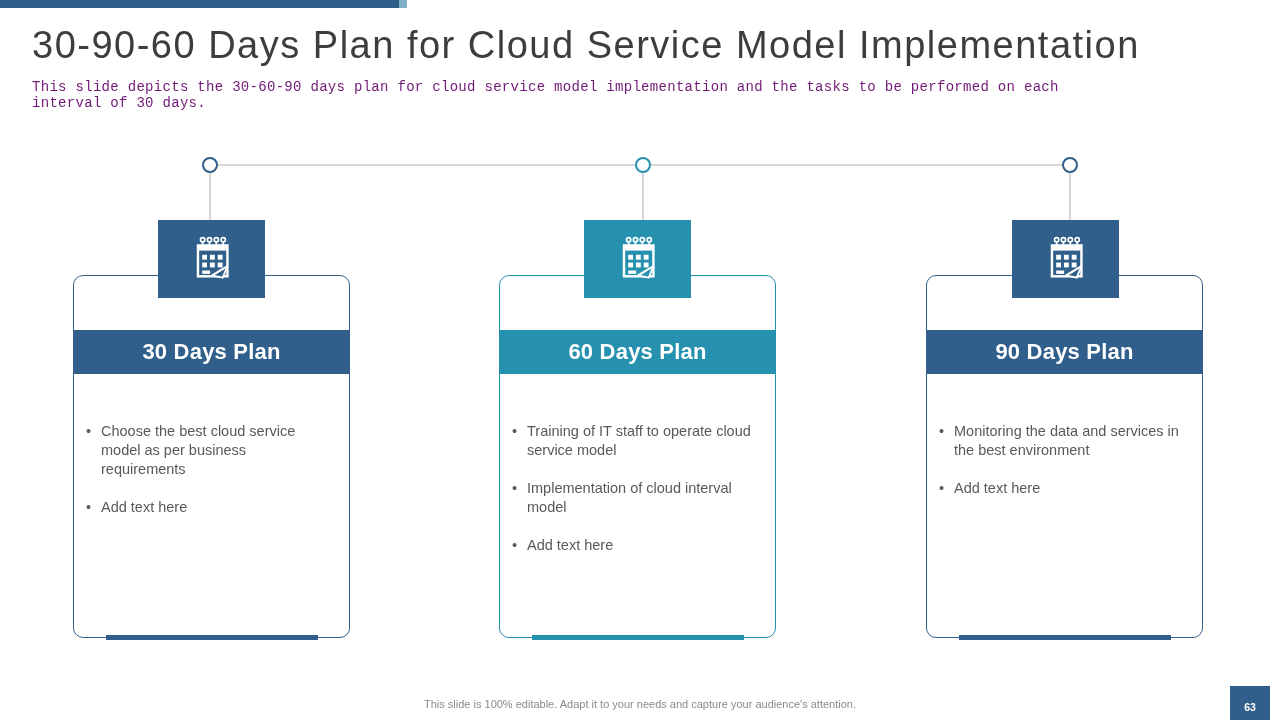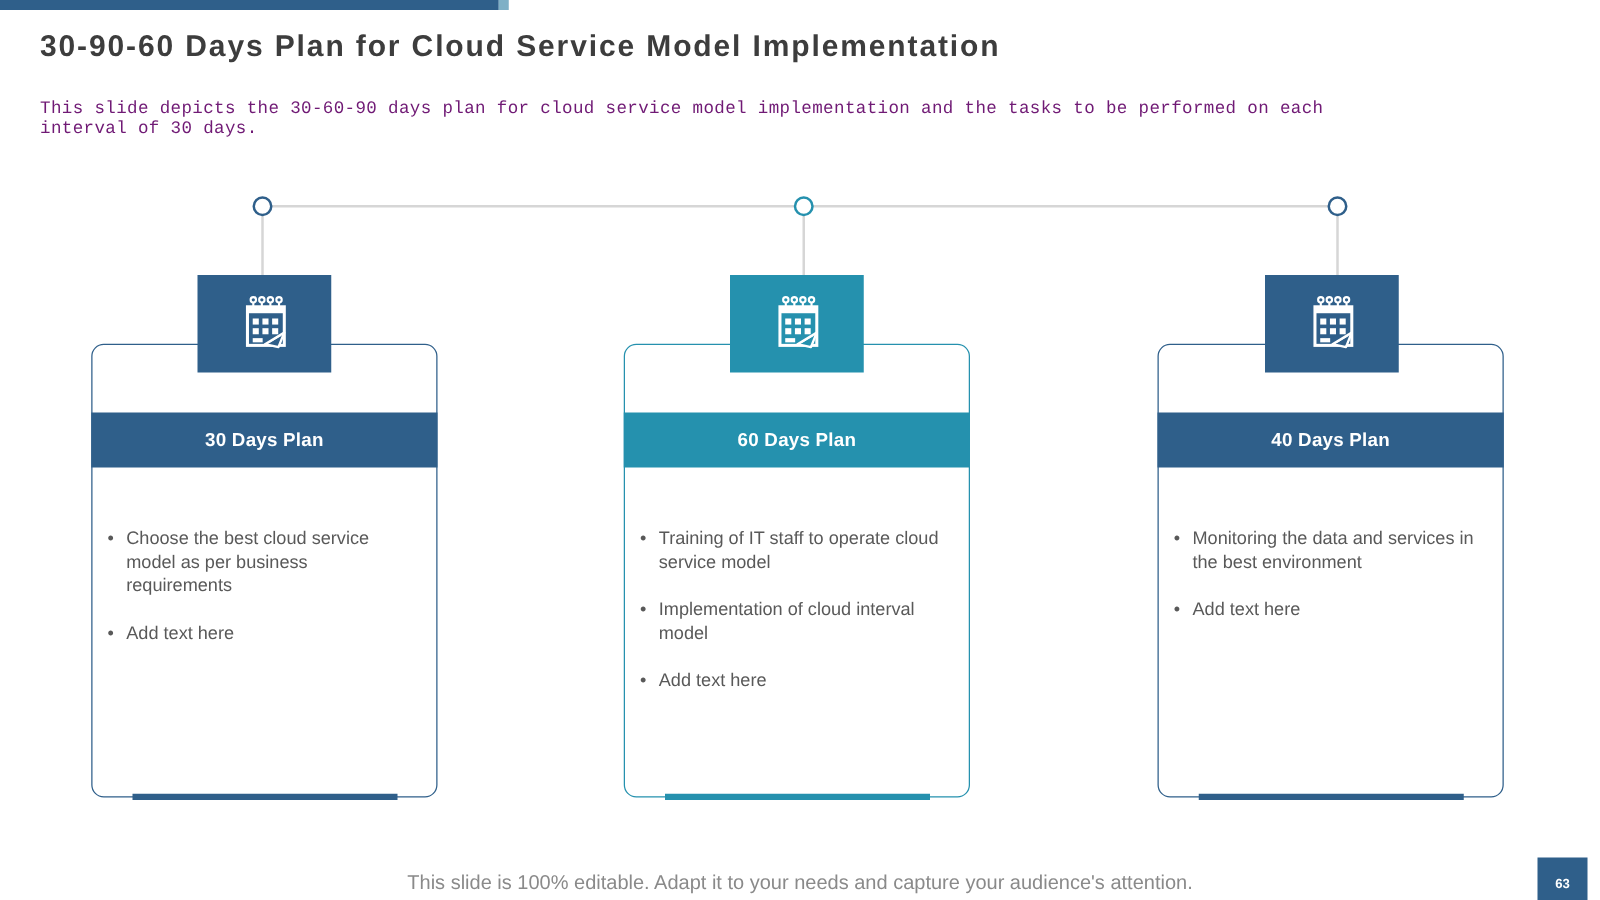--- a/index.html
+++ b/index.html
@@ -14,21 +14,21 @@
   html,body{background:#fff;}
   body{font-family:"Liberation Sans", sans-serif;}
   .slide{position:relative;width:1280px;height:720px;background:#fff;overflow:hidden;}
 
   
   .top-bar{position:absolute;left:0;top:0;width:399px;height:8px;background:var(--blue);}
   .top-bar-tip{position:absolute;left:399px;top:0;width:8px;height:8px;background:#7FB0C6;}
 
   
   .title{position:absolute;left:32px;top:24px;width:1200px;
-         font-size:24px;font-weight:700;letter-spacing:1.5px;color:var(--text-dark);}
+         font-size:38px;font-weight:400;letter-spacing:1.5px;color:var(--text-dark);}
   .subtitle{position:absolute;left:32px;top:79px;width:1100px;
             font-size:14px;letter-spacing:.3px;color:#701a75;font-family:Liberation Mono, monospace;}
 
   
   .tl-line{position:absolute;left:210px;top:164px;width:860px;height:2px;background:var(--line);}
   .tl-stub{position:absolute;top:172px;width:2px;height:49px;background:var(--line);}
   .tl-node{position:absolute;top:157px;width:16px;height:16px;border-radius:50%;
            background:#fff;border:2px solid var(--blue);}
   .tl-node.teal{border-color:var(--teal);}
 
@@ -39,34 +39,34 @@
   .icon-box svg{width:58px;height:58px;display:block;}
   .icon-box .fold{fill:var(--blue);}
   .icon-box.theme-teal .fold{fill:var(--teal);}
 
   
   .card{position:absolute;top:275px;width:277px;height:363px;background:#fff;
         border:1px solid var(--blue);border-radius:10px;}
   .card.theme-teal{border-color:var(--teal);}
   .card-header{position:absolute;top:54px;left:-1px;right:-1px;height:44px;
                background:var(--blue);display:flex;align-items:center;justify-content:center;
-               color:#fff;font-weight:700;font-size:15px;letter-spacing:.2px;}
+               color:#fff;font-weight:700;font-size:22px;letter-spacing:.2px;}
   .card.theme-teal .card-header{background:var(--teal);}
   .card-body{position:absolute;top:146px;left:27px;right:16px;}
   .card-body ul{list-style:none;}
   .card-body li{position:relative;margin-bottom:19px;
                 font-size:14.5px;line-height:19px;color:var(--bullet);}
   .card-body li::before{content:"\2022";position:absolute;left:-15px;top:0;color:var(--bullet);}
   .card-foot-bar{position:absolute;bottom:-3px;left:50%;transform:translateX(-50%);
                  width:212px;height:5px;background:var(--blue);}
   .card.theme-teal .card-foot-bar{background:var(--teal);}
 
   
   .footer-note{position:absolute;left:0;top:698px;width:100%;text-align:center;
-               font-size:16px;color:var(--text-gray);}
+               font-size:11px;color:var(--text-gray);}
   .page-badge{position:absolute;right:10px;top:686px;width:40px;height:42px;background:var(--blue);
               color:#fff;font-size:10.5px;font-weight:700;
               display:flex;align-items:center;justify-content:center;}
 </style>
 </head>
 <body>
 
 <div class="slide">
 
   <div class="top-bar"></div>
@@ -182,21 +182,21 @@
       <ul>
         <li>Training of IT staff to operate cloud service model</li>
         <li>Implementation of cloud interval model</li>
         <li>Add text here</li>
       </ul>
     </div>
     <div class="card-foot-bar"></div>
   </div>
 
   <div class="card theme-blue" style="left:926px;">
-    <div class="card-header">40 Days Plan</div>
+    <div class="card-header">90 Days Plan</div>
     <div class="card-body">
       <ul>
         <li>Monitoring the data and services in the best environment</li>
         <li>Add text here</li>
       </ul>
     </div>
     <div class="card-foot-bar"></div>
   </div>
 
   <div class="footer-note">This slide is 100% editable. Adapt it to your needs and capture your audience's attention.</div>

